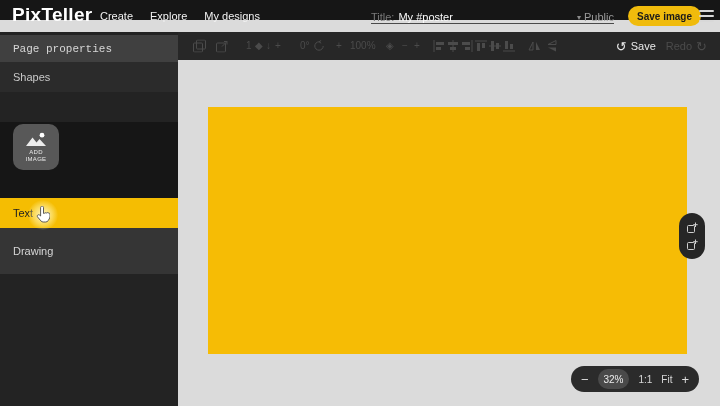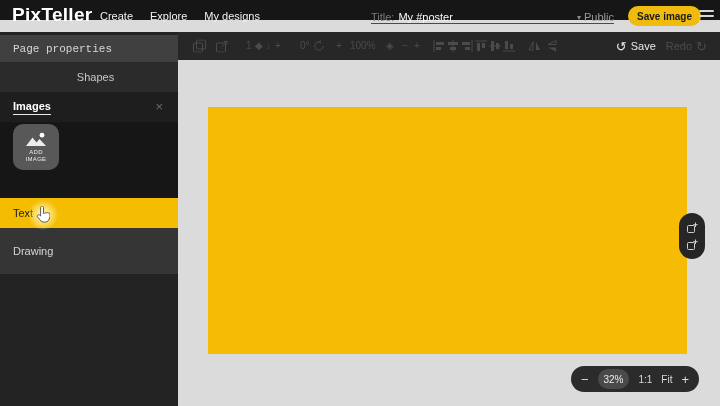--- a/index.html
+++ b/index.html
@@ -21,21 +21,21 @@
               background:#f0bb0c; color:#1a1a1a; font-size:10px; font-weight:bold; display:flex; align-items:center; cursor:pointer; }
   .hamburger { position:absolute; left:699px; top:10px; width:15px; height:12px; display:flex; flex-direction:column;
                justify-content:space-between; cursor:pointer; }
   .hamburger i { display:block; height:2px; background:#d8d8d8; border-radius:1px; }
 
   
   .sidebar { position:absolute; left:0; top:32px; width:178px; height:374px; background:#232323; z-index:5; }
   .side-row { position:absolute; left:0; width:178px; display:flex; align-items:center; padding-left:13px;
               font-size:11px; color:#d6d6d6; cursor:pointer; }
   .row-pageprops { top:3px; height:27px; background:#404040;font-family:Liberation Mono, monospace; }
-  .row-shapes   { top:30px; height:30px; background:#2b2b2b; color:#c9c9c9;justify-content:center; }
+  .row-shapes   { top:30px; height:30px; background:#2b2b2b; color:#c9c9c9; }
   .row-images   { top:60px; height:30px; background:#1e1e1e; color:#ffffff; font-weight:bold; }
   .row-images .lbl { border-bottom:1px solid #e8e8e8; padding-bottom:2px; }
   .close-x { position:absolute; right:15px; top:7px; color:#6b6b6b; font-size:13px; font-weight:normal; cursor:pointer; }
   .images-panel { position:absolute; top:90px; left:0; width:178px; height:76px; background:#161616; }
   .add-tile { position:absolute; left:13px; top:2px; width:46px; height:46px; border-radius:10px; background:#585858;
               display:flex; flex-direction:column; align-items:center; justify-content:center; gap:2px; cursor:pointer; }
   .add-tile .cap { font-size:6px; line-height:7px; color:#e8e8e8; text-align:center; width:34px; letter-spacing:.3px; }
   .row-text    { top:166px; height:30px; background:#f5bd02; color:#222; }
   .row-drawing { top:196px; height:46px; background:#353535; }
 
@@ -95,24 +95,20 @@
     </div>
 </div>
 
 <div class="sidebar">
   <div class="side-row row-pageprops">
     <span>Page properties</span>
   </div>
   <div class="side-row row-shapes">
     <span>Shapes</span>
   </div>
-  <div class="side-row row-images">
-    <span class="lbl">Images</span>
-    <span class="close-x">×</span>
-  </div>
   <div class="images-panel">
     <div class="add-tile">
       <svg width="22" height="15" viewBox="0 0 22 15">
         <polygon points="1,14 7.5,5.5 11.5,10.5 14.5,7 21,14" fill="#ececec"></polygon>
         <circle cx="17" cy="3.2" r="2.4" fill="#ffffff"></circle>
       </svg>
       <div class="cap">ADD IMAGE</div>
     </div>
   </div>
   <div class="side-row row-text">

